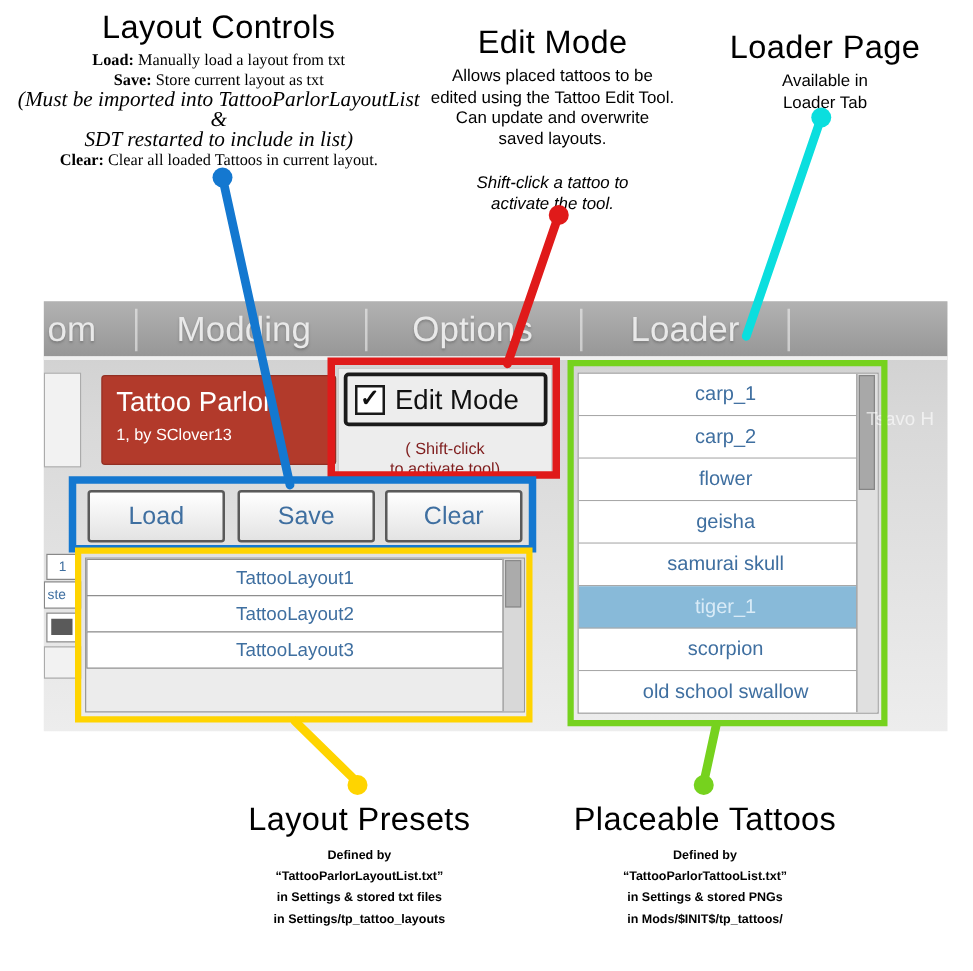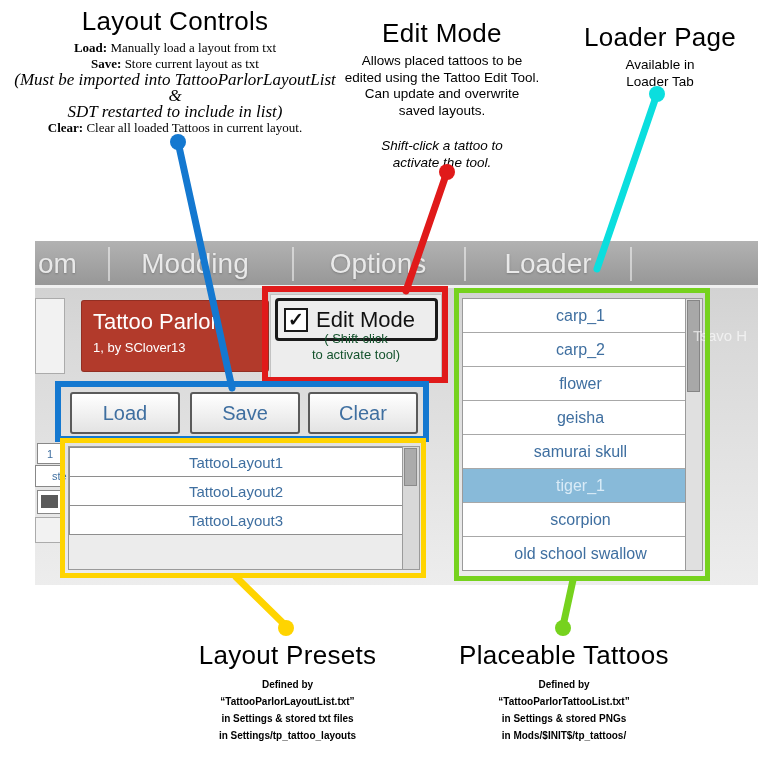--- a/index.html
+++ b/index.html
@@ -37,42 +37,42 @@
 
   .banner{position:absolute;left:46px;top:59px;width:188px;height:72px;background:var(--banner-red);border-radius:3px;padding:9px 12px;box-shadow:inset 0 0 0 1px rgba(0,0,0,.18);}
   .banner-title{font-size:22px;color:#fff;line-height:26px;}
   .banner-sub{font-size:13px;color:#fff;margin-top:5px;}
 
   .edit-panel{position:absolute;left:235px;top:53px;width:172px;height:86px;background:#ededed;border:1px solid #c2c2c2;}
   .edit-box{position:absolute;left:4px;top:3px;width:163px;height:43px;border:3px solid #1a1a1a;border-radius:4px;display:flex;align-items:center;gap:8px;padding-left:6px;background:#ededed;cursor:pointer;}
   .checkbox{width:24px;height:24px;background:#fff;border:2.5px solid #1a1a1a;display:flex;align-items:center;justify-content:center;flex:0 0 auto;}
   .check{font-size:19px;font-weight:700;color:#111;line-height:1;}
   .edit-label{font-size:22px;color:#111;white-space:nowrap;}
-  .edit-hint{position:absolute;left:0;top:36px;width:100%;text-align:center;font-size:13px;line-height:16px;color:#14532d;}
+  .edit-hint{position:absolute;left:0;top:56px;width:100%;text-align:center;font-size:13px;line-height:16px;color:#7f1d1d;}
 
   .btn{position:absolute;top:151px;width:110px;height:42px;background:linear-gradient(#ffffff,#e3e3e3);border:2px solid #5a5a5a;border-radius:3px;color:var(--ui-blue);font-size:20px;display:flex;align-items:center;justify-content:center;cursor:pointer;}
   .btn-load{left:35px;} .btn-save{left:155px;} .btn-clear{left:273px;}
 
   .layout-list{position:absolute;left:33px;top:205px;width:352px;height:124px;background:#ececec;border:1px solid #9a9a9a;}
   .lrow{width:334px;height:30px;background:#fff;border:1px solid #8e8e8e;margin-top:-1px;color:var(--ui-blue);font-size:15px;display:flex;align-items:center;justify-content:center;cursor:pointer;}
   .lrow:first-child{margin-top:0;}
   .vscroll{position:absolute;right:0;top:0;width:17px;height:100%;background:#d8d8d8;border-left:1px solid #9a9a9a;cursor:pointer;}
   .vthumb{margin:1px;width:13px;height:38px;background:#ababab;border:1px solid #8a8a8a;cursor:pointer;}
 
   .tattoo-list{position:absolute;left:427px;top:57px;width:241px;height:273px;background:#fff;border:1px solid #9a9a9a;overflow:hidden;}
   .trow{width:223px;height:34px;background:#fff;border-bottom:1px solid #a8a8a8;color:var(--ui-blue);font-size:16px;display:flex;align-items:center;justify-content:center;cursor:pointer;padding-left:12px;}
   .trow.selected{background:var(--selected-row-bg);color:#d9ebf7;}
   .tscroll{position:absolute;right:0;top:0;width:17px;height:100%;background:#e0e0e0;border-left:1px solid #9a9a9a;cursor:pointer;}
   .tthumb{margin:1px;width:13px;height:92px;background:#a8a8a8;border:1px solid #858585;cursor:pointer;}
 
   .watermark{position:absolute;left:658px;top:86px;font-size:15px;color:rgba(255,255,255,.62);white-space:nowrap;}
 
   .fragA{position:absolute;left:0;top:57px;width:30px;height:76px;background:#f2f2f2;border:1px solid #ababab;}
   .frag1{position:absolute;left:2px;top:202px;width:26px;height:21px;background:#fff;border:1px solid #888;color:var(--ui-blue);font-size:11px;display:flex;align-items:center;justify-content:center;}
-  .fragSte{position:absolute;left:0;top:224px;width:30px;height:22px;background:#fff;border:1px solid #888;color:var(--ui-blue);font-size:11px;display:flex;align-items:center;justify-content:flex-start;padding-left:16px;}
+  .fragSte{position:absolute;left:0;top:224px;width:30px;height:22px;background:#fff;border:1px solid #888;color:var(--ui-blue);font-size:11px;display:flex;align-items:center;justify-content:flex-start;padding-left:2px;}
   .fragDark{position:absolute;left:2px;top:249px;width:26px;height:24px;background:#fff;border:1px solid #888;}
   .smudge{margin:4px 3px;width:17px;height:13px;background:#5a5a5a;}
   .fragB{position:absolute;left:0;top:276px;width:30px;height:26px;background:#f2f2f2;border:1px solid #ababab;}
 
   
   .obox{position:absolute;z-index:5;pointer-events:none;background:transparent;}
   .red-box{left:262px;top:286px;width:186px;height:97px;border:6px solid var(--annotation-red);}
   .blue-box{left:55px;top:381px;width:374px;height:61px;border:6px solid var(--annotation-blue);}
   .yellow-box{left:60px;top:438px;width:366px;height:140px;border:5px solid var(--annotation-yellow);}
   .green-box{left:454px;top:288px;width:256px;height:293px;border:5px solid var(--annotation-green);}

